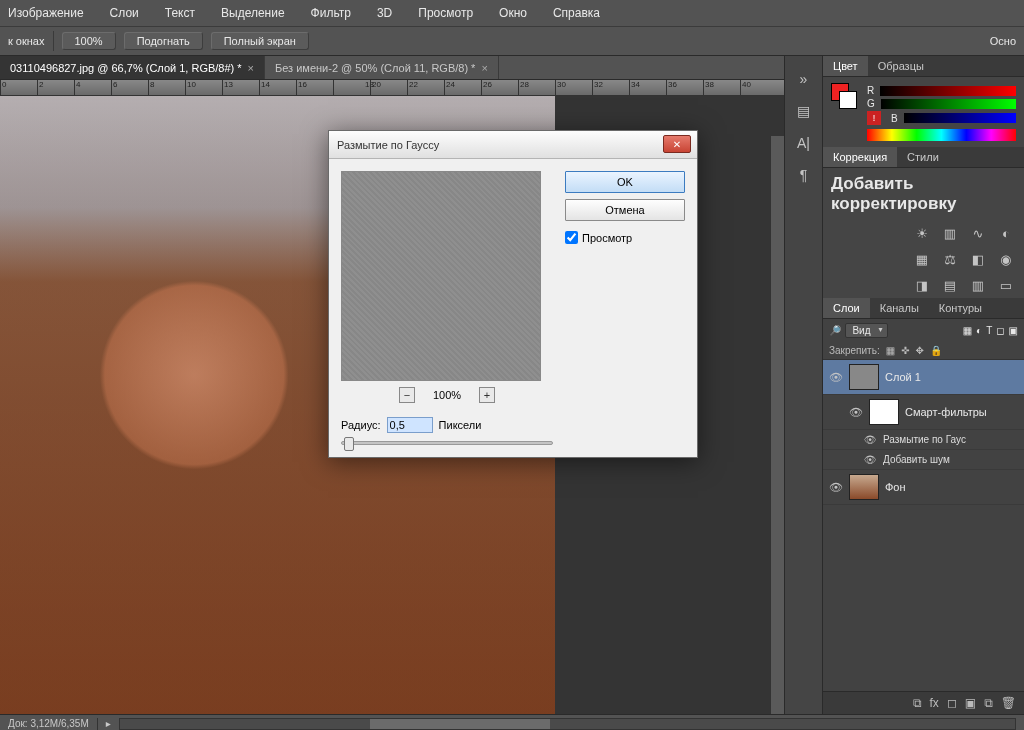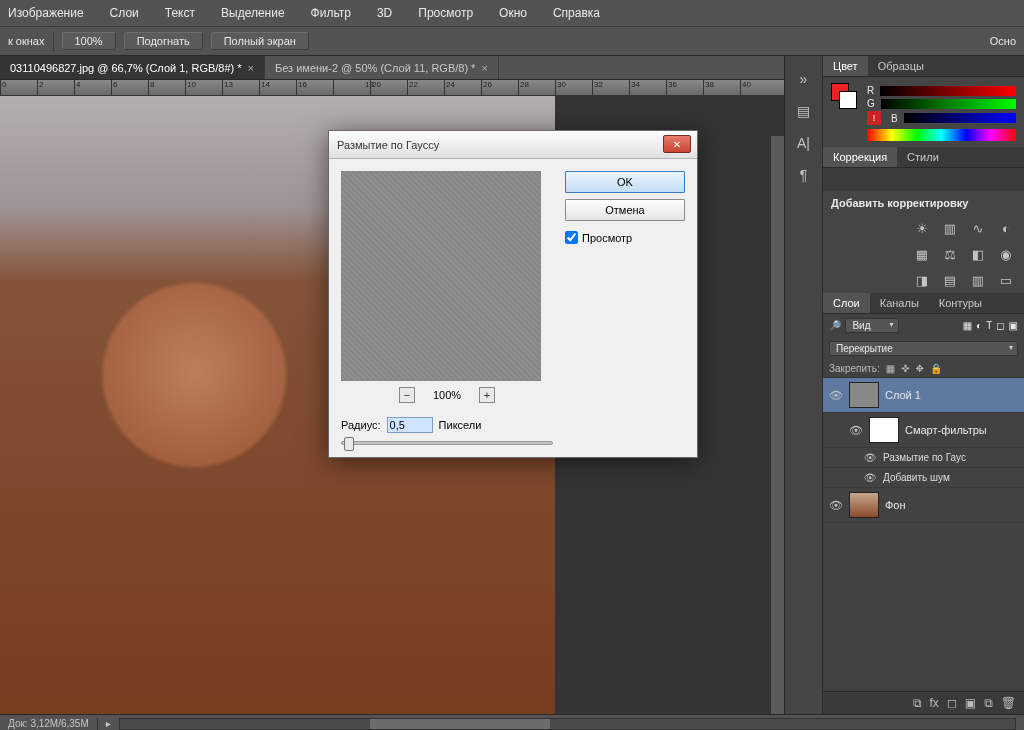--- a/index.html
+++ b/index.html
@@ -65,26 +65,26 @@
   .slider.r { background:linear-gradient(90deg,#000,#f00);}
   .slider.g { background:linear-gradient(90deg,#000,#0f0);}
   .slider.b { background:linear-gradient(90deg,#000,#00f);}
   .hue { height:12px; margin-top:4px; background:linear-gradient(90deg,#f00,#ff0,#0f0,#0ff,#00f,#f0f,#f00);}
   .warn { width:14px; height:14px; background:#cc2222; display:flex; align-items:center; justify-content:center; color:#fff; font-size:9px; margin-right:4px;}
 
   
   .adj-body { background:var(--bg-panel); }
   .adj-row { display:flex; gap:8px; justify-content:flex-end; padding:4px 8px; }
   .adj-row .ic { width:20px; height:18px; color:#c4c4c4; font-size:13px; display:flex; align-items:center; justify-content:center; }
-  .adj-title { padding:6px 8px; font-weight:bold; font-size:11px;margin-top:23px; }
+  .adj-title { padding:6px 8px; font-weight:bold; font-size:17px; }
 
   
   .layers { flex:1; display:flex; flex-direction:column; background:#424242; }
   .layers .controls { padding:4px 6px; display:flex; gap:4px; align-items:center; font-size:10px; }
-  .select-like { background:#555; border:1px solid #333; color:var(--text); padding:1px 27px 1px 6px; border-radius:2px; position:relative; font-size:10px;}
+  .select-like { background:#555; border:1px solid #333; color:var(--text); padding:1px 16px 1px 6px; border-radius:2px; position:relative; font-size:10px;}
   .select-like:after { content:"▾"; position:absolute; right:4px; top:1px; font-size:8px; color:#ccc;}
   .lock-row { padding:3px 6px; display:flex; align-items:center; gap:6px; color:#bbb; font-size:10px; border-bottom:1px solid #333;}
   .layer-list { flex:1; overflow:auto; }
   .layer { display:flex; align-items:center; gap:6px; padding:4px 6px; border-bottom:1px solid #3a3a3a; font-size:11px; }
   .layer.selected { background:#5e7aa1; }
   .eye { width:14px; text-align:center; color:#c4c4c4;}
   .thumb { width:30px; height:26px; background:#888; border:1px solid #222; flex:none;}
   .thumb.white { background:#fff;}
   .thumb.photo-th { background:linear-gradient(180deg,#c7a98f 0%,#8a4a2a 100%);}
   .layer-sub { padding-left:40px; font-size:10px; display:flex; align-items:center; gap:6px; color:#ddd;}
@@ -264,23 +264,20 @@
       <div class="controls">
         <span class="glyph">🔎</span>
         <div class="select-like">Вид</div>
         <span style="flex:1"></span>
         <span class="glyph">▦</span>
         <span class="glyph">◐</span>
         <span class="glyph">T</span>
         <span class="glyph">◻</span>
         <span class="glyph">▣</span>
       </div>
-      <div class="controls">
-        <div class="select-like" style="flex:1">Перекрытие</div>
-      </div>
       <div class="lock-row">
         <span>Закрепить:</span>
         <span class="glyph">▦</span>
         <span class="glyph">✜</span>
         <span class="glyph">✥</span>
         <span class="glyph">🔒</span>
       </div>
       <div class="layer-list">
         <div class="layer selected">
           <span class="eye glyph">👁</span>

